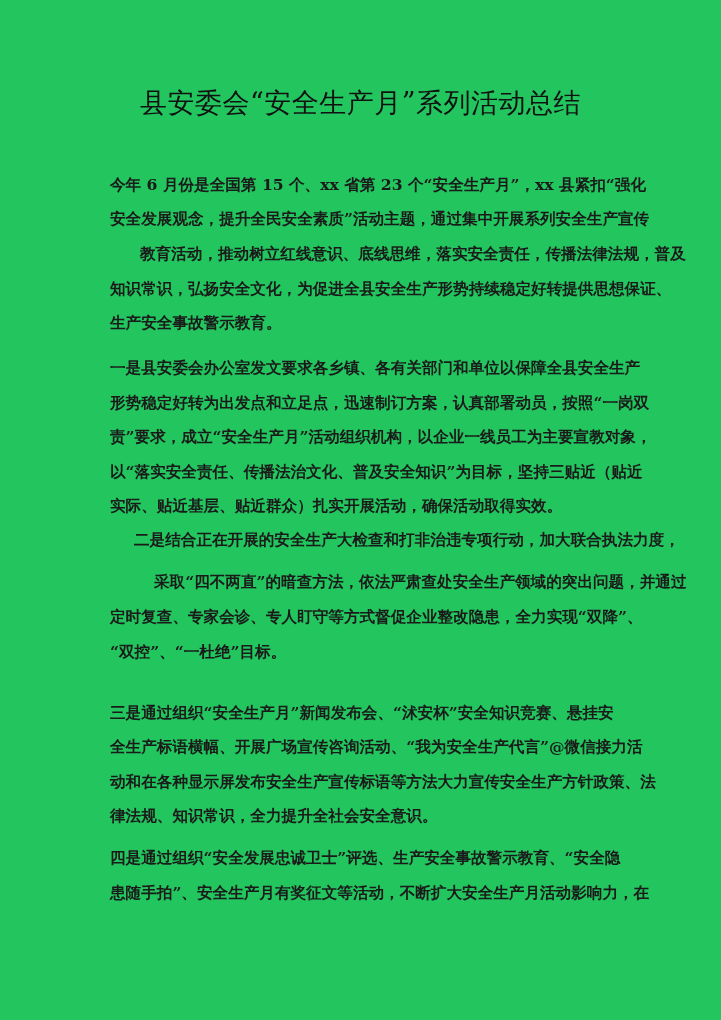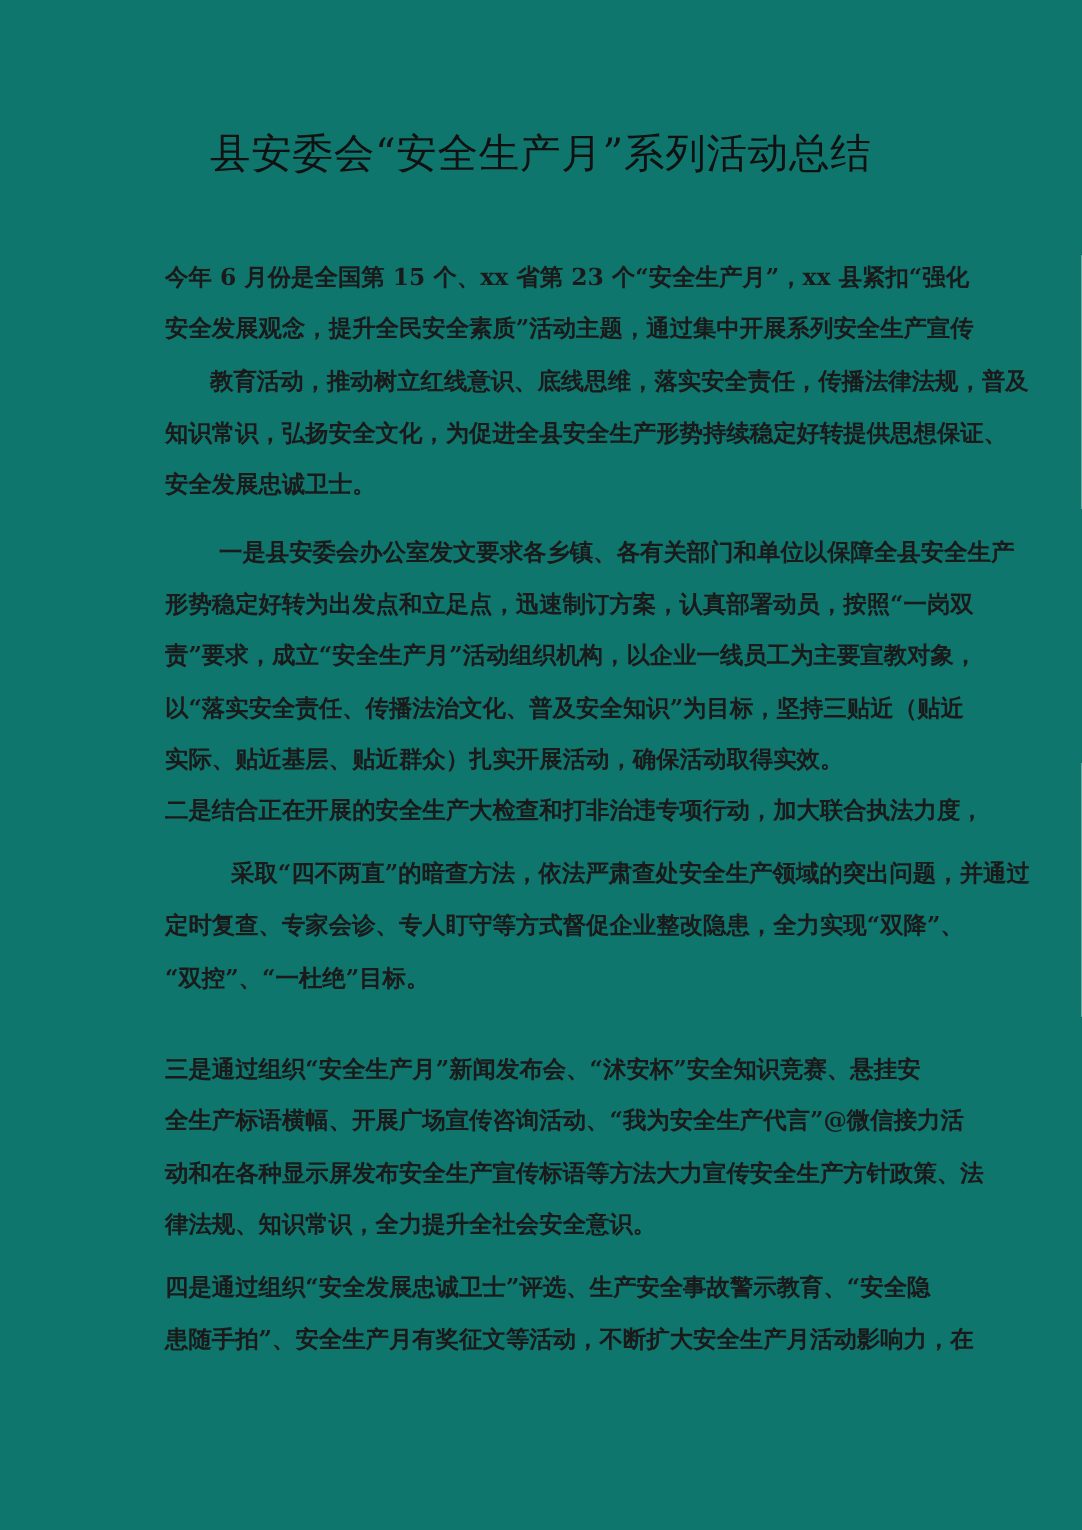--- a/index.html
+++ b/index.html
@@ -13,21 +13,21 @@
       position: relative;
       overflow: hidden;
       font-family: "DejaVu Serif", "Liberation Serif", serif;
       color: #1a1a1a;
     }
     .page {
       position: absolute;
       left: 0; top: 0;
       width: 721px;
       height: 1020px;
-      background: #0f766e;
+      background: #22c55e;
     }
     .title {
       position: absolute;
       left: 0;
       top: 84px;
       width: 721px;
       text-align: center;
       font-size: 27px;
       line-height: 38px;
       letter-spacing: 0.5px;
@@ -55,33 +55,33 @@
 
 <div class="page">
 
   <div class="title">县安委会“安全生产月”系列活动总结</div>
 
   <div>
     <div class="line" style="top:174px;">  今年 6 月份是全国第 15 个、xx 省第 23 个“安全生产月”，xx 县紧扣“强化</div>
     <div class="line" style="top:208px;">安全发展观念，提升全民安全素质”活动主题，通过集中开展系列安全生产宣传</div>
     <div class="line" style="top:243px;margin-left:30px;">教育活动，推动树立红线意识、底线思维，落实安全责任，传播法律法规，普及</div>
     <div class="line" style="top:278px;">知识常识，弘扬安全文化，为促进全县安全生产形势持续稳定好转提供思想保证、</div>
-    <div class="line last" style="top:312px;">安全发展忠诚卫士。</div>
+    <div class="line last" style="top:312px;">生产安全事故警示教育。</div>
   </div>
 
   <div>
-    <div class="line" style="top:357px;margin-left:36px;"> 一是县安委会办公室发文要求各乡镇、各有关部门和单位以保障全县安全生产</div>
+    <div class="line" style="top:357px;"> 一是县安委会办公室发文要求各乡镇、各有关部门和单位以保障全县安全生产</div>
     <div class="line" style="top:392px;">形势稳定好转为出发点和立足点，迅速制订方案，认真部署动员，按照“一岗双</div>
     <div class="line" style="top:426px;">责”要求，成立“安全生产月”活动组织机构，以企业一线员工为主要宣教对象，</div>
     <div class="line" style="top:461px;">以“落实安全责任、传播法治文化、普及安全知识”为目标，坚持三贴近（贴近</div>
     <div class="line last" style="top:495px;">实际、贴近基层、贴近群众）扎实开展活动，确保活动取得实效。</div>
   </div>
 
   <div>
-    <div class="line" style="top:529px;"> 二是结合正在开展的安全生产大检查和打非治违专项行动，加大联合执法力度，</div>
+    <div class="line" style="top:529px;margin-left:24px;"> 二是结合正在开展的安全生产大检查和打非治违专项行动，加大联合执法力度，</div>
     <div class="line" style="top:571px;margin-left:44px;">采取“四不两直”的暗查方法，依法严肃查处安全生产领域的突出问题，并通过</div>
     <div class="line" style="top:606px;">定时复查、专家会诊、专人盯守等方式督促企业整改隐患，全力实现“双降”、</div>
     <div class="line last" style="top:641px;">“双控”、“一杜绝”目标。</div>
   </div>
 
   <div>
     <div class="line" style="top:702px;"> 三是通过组织“安全生产月”新闻发布会、“沭安杯”安全知识竞赛、悬挂安</div>
     <div class="line" style="top:736px;">全生产标语横幅、开展广场宣传咨询活动、“我为安全生产代言”@微信接力活</div>
     <div class="line" style="top:771px;">动和在各种显示屏发布安全生产宣传标语等方法大力宣传安全生产方针政策、法</div>
     <div class="line last" style="top:805px;">律法规、知识常识，全力提升全社会安全意识。</div>

